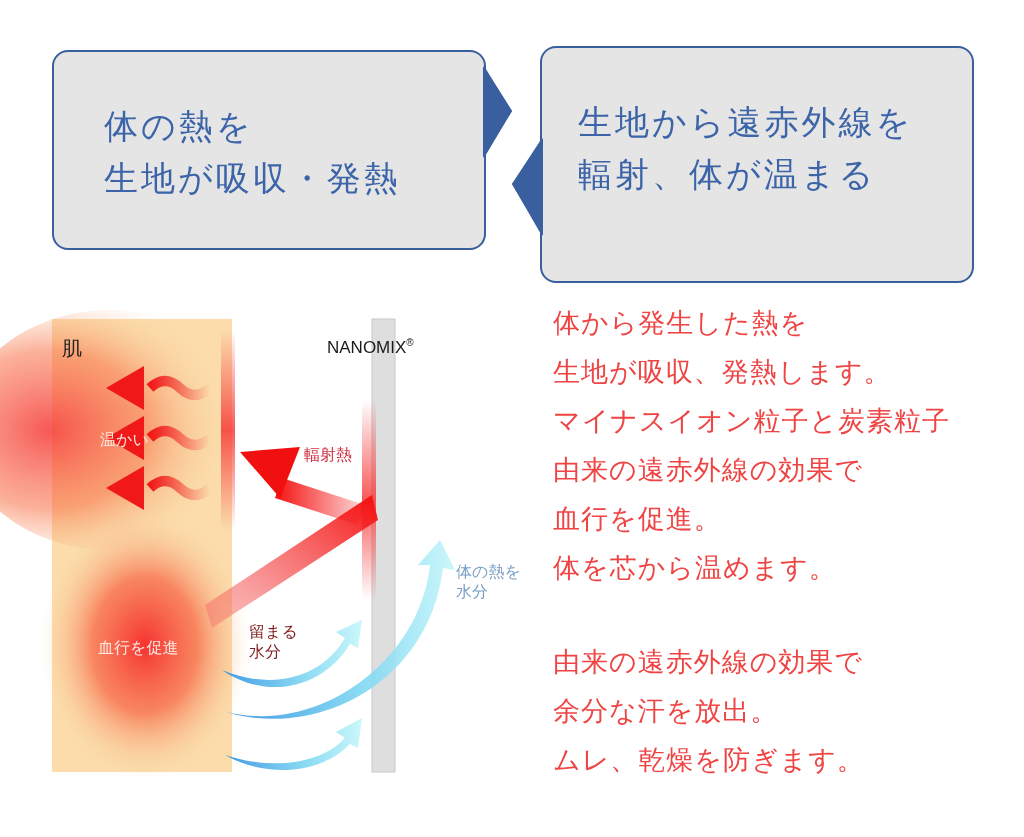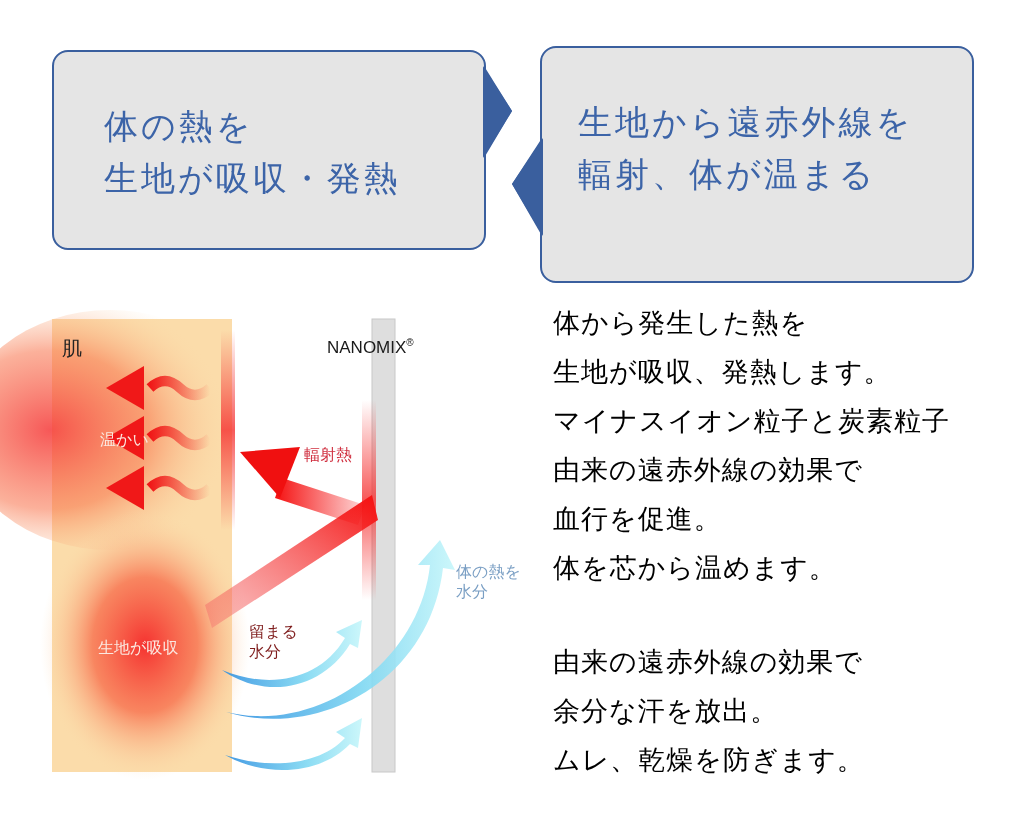--- a/index.html
+++ b/index.html
@@ -7,21 +7,21 @@
          font-family:"DejaVu Sans","Liberation Sans",sans-serif; }
   .box { position:absolute; border:2px solid #3a5f9e; border-radius:16px; background:#e5e5e5; box-sizing:border-box; }
   .box .txt { position:absolute; color:#3c64a8; font-size:34px; line-height:52px; letter-spacing:3px; white-space:pre; }
   #box-left { left:52px; top:50px; width:434px; height:200px; }
   #box-left .txt { left:50px; top:48px; }
   #box-right { left:540px; top:46px; width:434px; height:237px; }
   #box-right .txt { left:36px; top:48px; }
   svg.tri { position:absolute; left:0; top:0; }
   .diagram { position:absolute; left:0; top:0; width:540px; height:837px; }
   .lbl { position:absolute; font-size:16px; white-space:pre; line-height:20px; }
-  .body-text { position:absolute; left:553px; color:#000000; font-size:27px; line-height:49px; letter-spacing:1px; white-space:pre; }
+  .body-text { position:absolute; left:553px; color:#ef4444; font-size:27px; line-height:49px; letter-spacing:1px; white-space:pre; }
 </style>
 </head>
 <body>
 
 <svg class="tri" width="1024" height="300">
   <polygon points="484,66 512,111 484,158" fill="#3a5f9e"></polygon>
   <polygon points="542,138 512,184 542,236" fill="#3a5f9e"></polygon>
 </svg>
 
 <div class="box" id="box-left">
@@ -106,21 +106,21 @@
 
     <g>
       <path d="M222,670 C270,690 320,680 345,638 L336,632 L362,620 L358,648 L350,644 C322,690 265,700 222,670 Z" fill="url(#blueArrow)" opacity="0.9"></path>
       <path d="M226,712 C320,735 420,660 430,565 L418,565 L440,540 L455,570 L443,568 C430,680 320,740 226,712 Z" fill="url(#blueArrow)" opacity="0.9"></path>
       <path d="M225,755 C270,770 320,765 345,738 L336,732 L362,718 L358,748 L350,744 C320,775 265,778 225,755 Z" fill="url(#blueArrow)" opacity="0.9"></path>
     </g>
   </svg>
 
   <div class="lbl" style="left:62px;top:338px;font-size:20px;color:#222;">肌</div>
   <div class="lbl" style="left:57px;top:430px;color:#fbe8e0;margin-left:43px;">温かい</div>
-  <div class="lbl" style="left:98px;top:638px;color:#fbe8e0;">生地が吸収</div>
+  <div class="lbl" style="left:98px;top:638px;color:#fbe8e0;">血行を促進</div>
   <div style="position:absolute;left:327px;top:337px;font-size:17px;color:#1a1a1a;font-family:'Liberation Sans',sans-serif;">
     <span>NANOMIX</span><sup style="font-size:10px;">®</sup>
   </div>
   <div class="lbl" style="left:304px;top:445px;color:#d03040;">輻射熱</div>
   <div class="lbl" style="left:249px;top:622px;color:#7f1d1d;">留まる
 水分</div>
   <div class="lbl" style="left:456px;top:562px;color:#7a9fc4;">体の熱を
 水分</div>
 </div>
 

